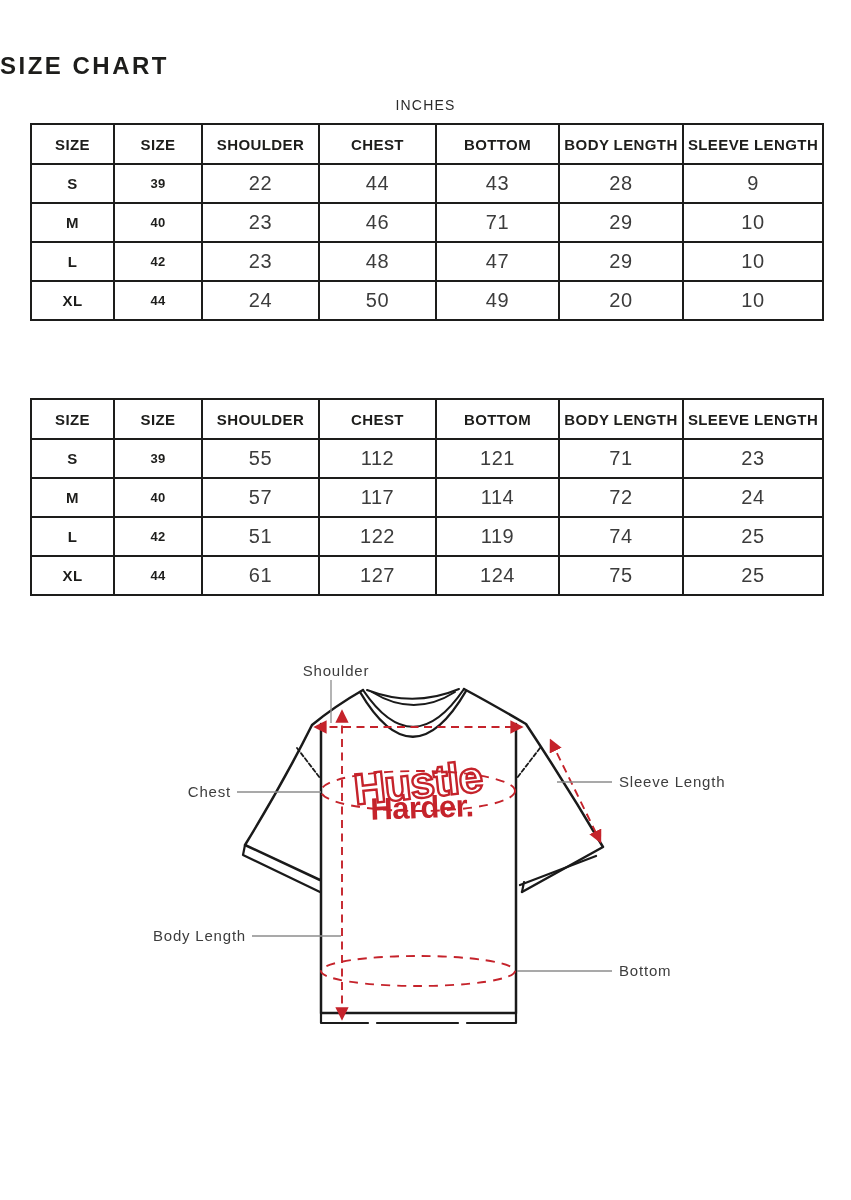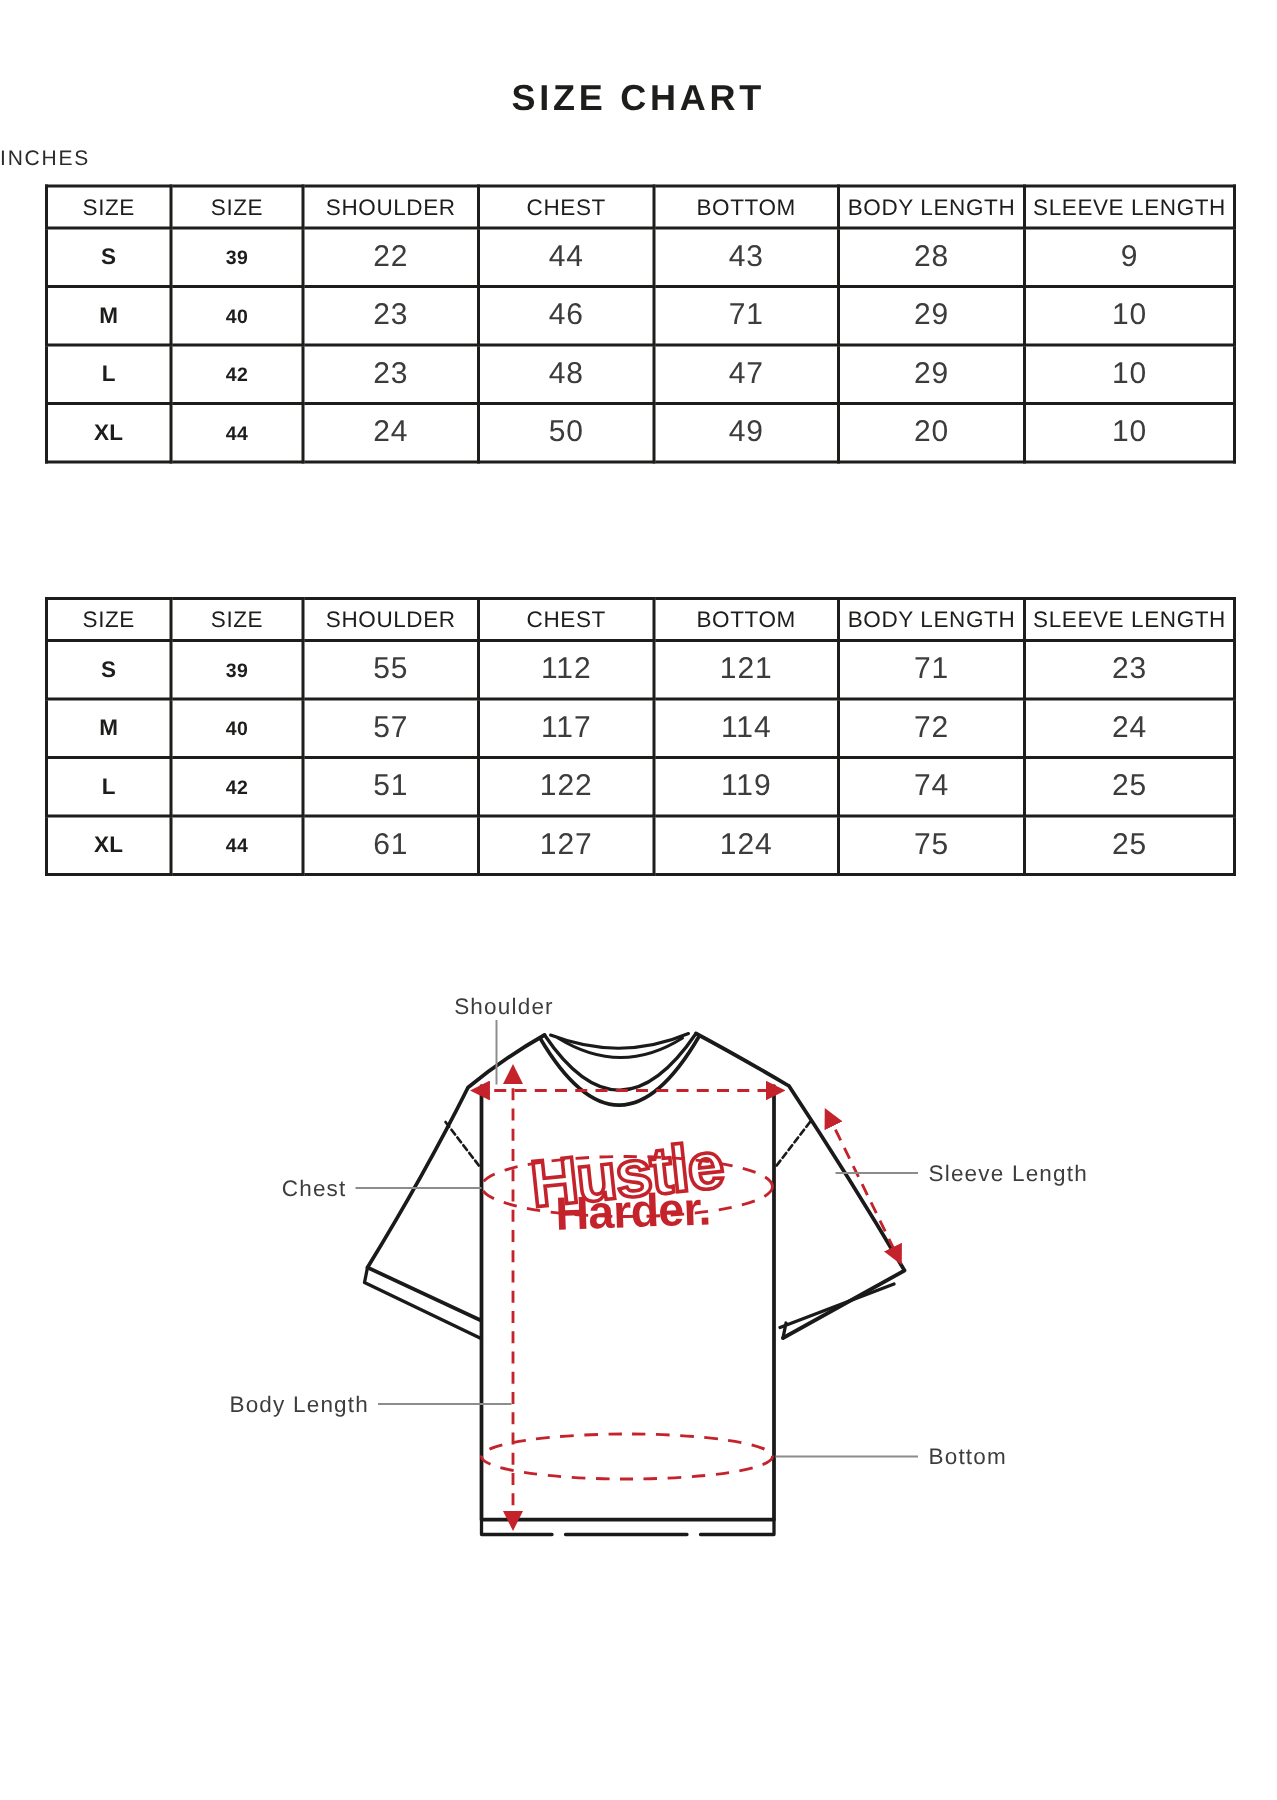--- a/index.html
+++ b/index.html
@@ -8,44 +8,44 @@
     --red:#c5232b;
     --gray:#8c8c8c;
   }
   *{margin:0;padding:0;box-sizing:border-box;}
   html,body{background:#ffffff;}
   body{font-family:"Liberation Sans",sans-serif;color:var(--ink);}
   .page{position:relative;width:851px;height:1200px;background:#fff;overflow:hidden;margin:0 auto;}
 
   .page-title{
     position:absolute;top:52px;left:0;width:100%;
-    text-align:center;font-size:24px;font-weight:bold;letter-spacing:2.5px;
+    text-align:left;font-size:24px;font-weight:bold;letter-spacing:2.5px;
     color:var(--ink);
   }
   .unit-label{
-    position:absolute;left:0;width:100%;
+    position:absolute;left:0;width:100%;text-align:center;
     font-size:14px;letter-spacing:1.2px;color:#2b2b2b;font-weight:400;
   }
   .unit-inches{top:97px;}
   .unit-cm{top:372px;}
 
   table.size-table{
     position:absolute;left:30px;width:792px;
     border-collapse:collapse;table-layout:fixed;
     background:#fff;
   }
   .table-inches{top:123px;}
   .table-cm{top:398px;}
   table.size-table th, table.size-table td{
     border:2px solid var(--ink);
     text-align:center;vertical-align:middle;
     overflow:hidden;white-space:nowrap;
   }
   table.size-table th{
-    height:28px;font-size:15px;font-weight:normal;letter-spacing:0.4px;color:var(--ink);margin-left:12px;
+    height:40px;font-size:15px;font-weight:bold;letter-spacing:0.4px;color:var(--ink);margin-left:12px;
   }
   table.size-table td{
     height:39px;font-size:20px;font-weight:400;letter-spacing:0.6px;color:var(--num);
   }
   table.size-table td.col-0{font-weight:bold;font-size:15px;color:var(--ink);letter-spacing:0.3px;}
   table.size-table td.col-1{font-weight:bold;font-size:13px;color:var(--ink);letter-spacing:0.3px;margin-top:31px;}
   col.c0{width:83px;} col.c1{width:88px;} col.c2{width:117px;} col.c3{width:117px;}
   col.c4{width:123px;} col.c5{width:124px;} col.c6{width:140px;}
 
   .diagram{position:absolute;left:0;top:640px;width:851px;height:420px;}

